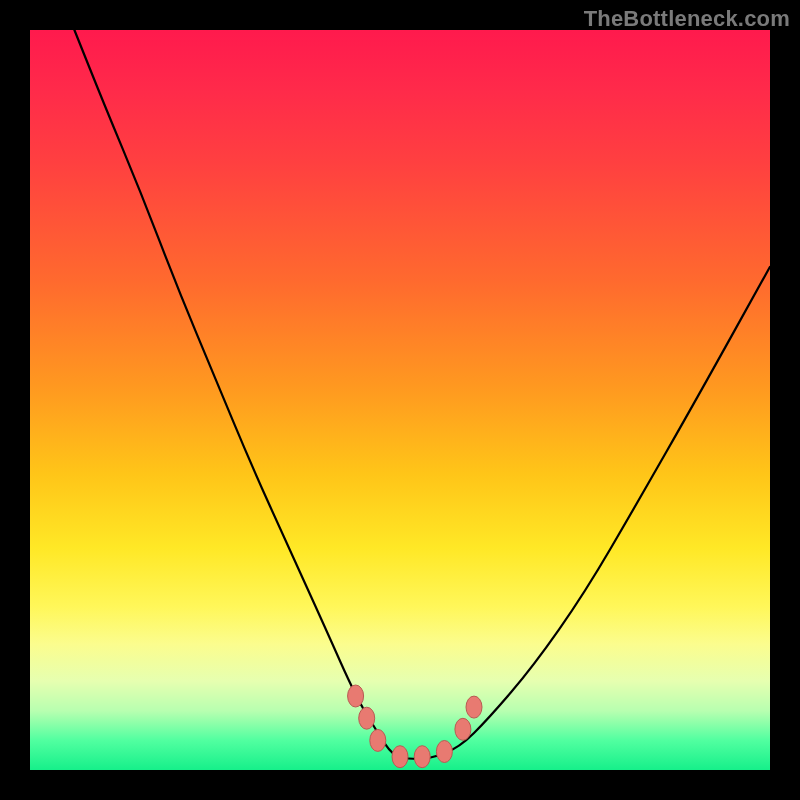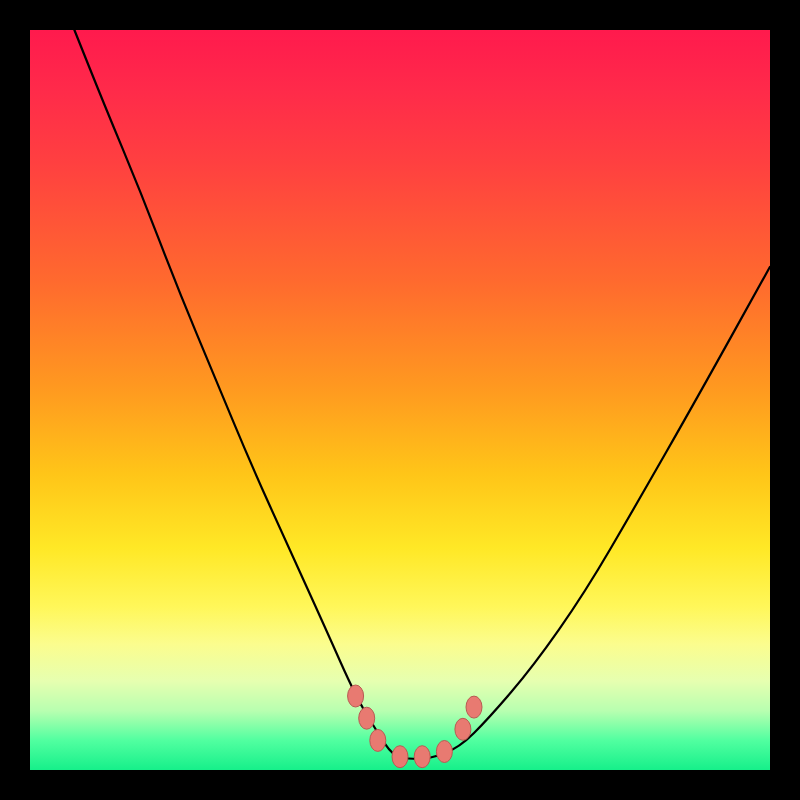--- a/index.html
+++ b/index.html
@@ -70,20 +70,21 @@
   .marker {
     fill: #e87a71;
     stroke: #b85a52;
     stroke-width: 1;
   }
 </style>
 </head>
 <body>
 
 <div class="frame">
+  <div class="watermark">TheBottleneck.com</div>
   <div class="plot-area">
     <svg class="overlay" viewBox="0 0 740 740">
       <path id="curve-path" class="curve" d="M 44.4 0.0 Q 44.4 0.0 59.2 37.0 Q 74.0 74.0 92.5 118.4 Q 111.0 162.8 129.5 210.9 Q 148.0 259.0 166.5 303.4 Q 185.0 347.8 203.5 392.2 Q 222.0 436.6 240.5 477.3 Q 259.0 518.0 277.5 558.7 Q 296.0 599.4 310.8 632.7 Q 325.6 666.0 336.7 684.5 Q 347.8 703.0 355.2 714.1 Q 362.6 725.2 370.0 727.0 Q 377.4 728.9 388.5 728.9 Q 399.6 728.9 414.4 723.3 Q 429.2 717.8 444.0 703.0 Q 458.8 688.2 481.0 662.3 Q 503.2 636.4 529.1 599.4 Q 555.0 562.4 580.9 518.0 Q 606.8 473.6 636.4 421.8 Q 666.0 370.0 703.0 303.4 T 740.0 236.8"></path>
       <g id="markers-group">
           <ellipse cx="325.6" cy="666.0" rx="8" ry="11" class="marker"></ellipse>
           <ellipse cx="336.7" cy="688.2" rx="8" ry="11" class="marker"></ellipse>
           <ellipse cx="347.8" cy="710.4" rx="8" ry="11" class="marker"></ellipse>
           <ellipse cx="370.0" cy="726.7" rx="8" ry="11" class="marker"></ellipse>
           <ellipse cx="392.2" cy="726.7" rx="8" ry="11" class="marker"></ellipse>
           <ellipse cx="414.4" cy="721.5" rx="8" ry="11" class="marker"></ellipse>

